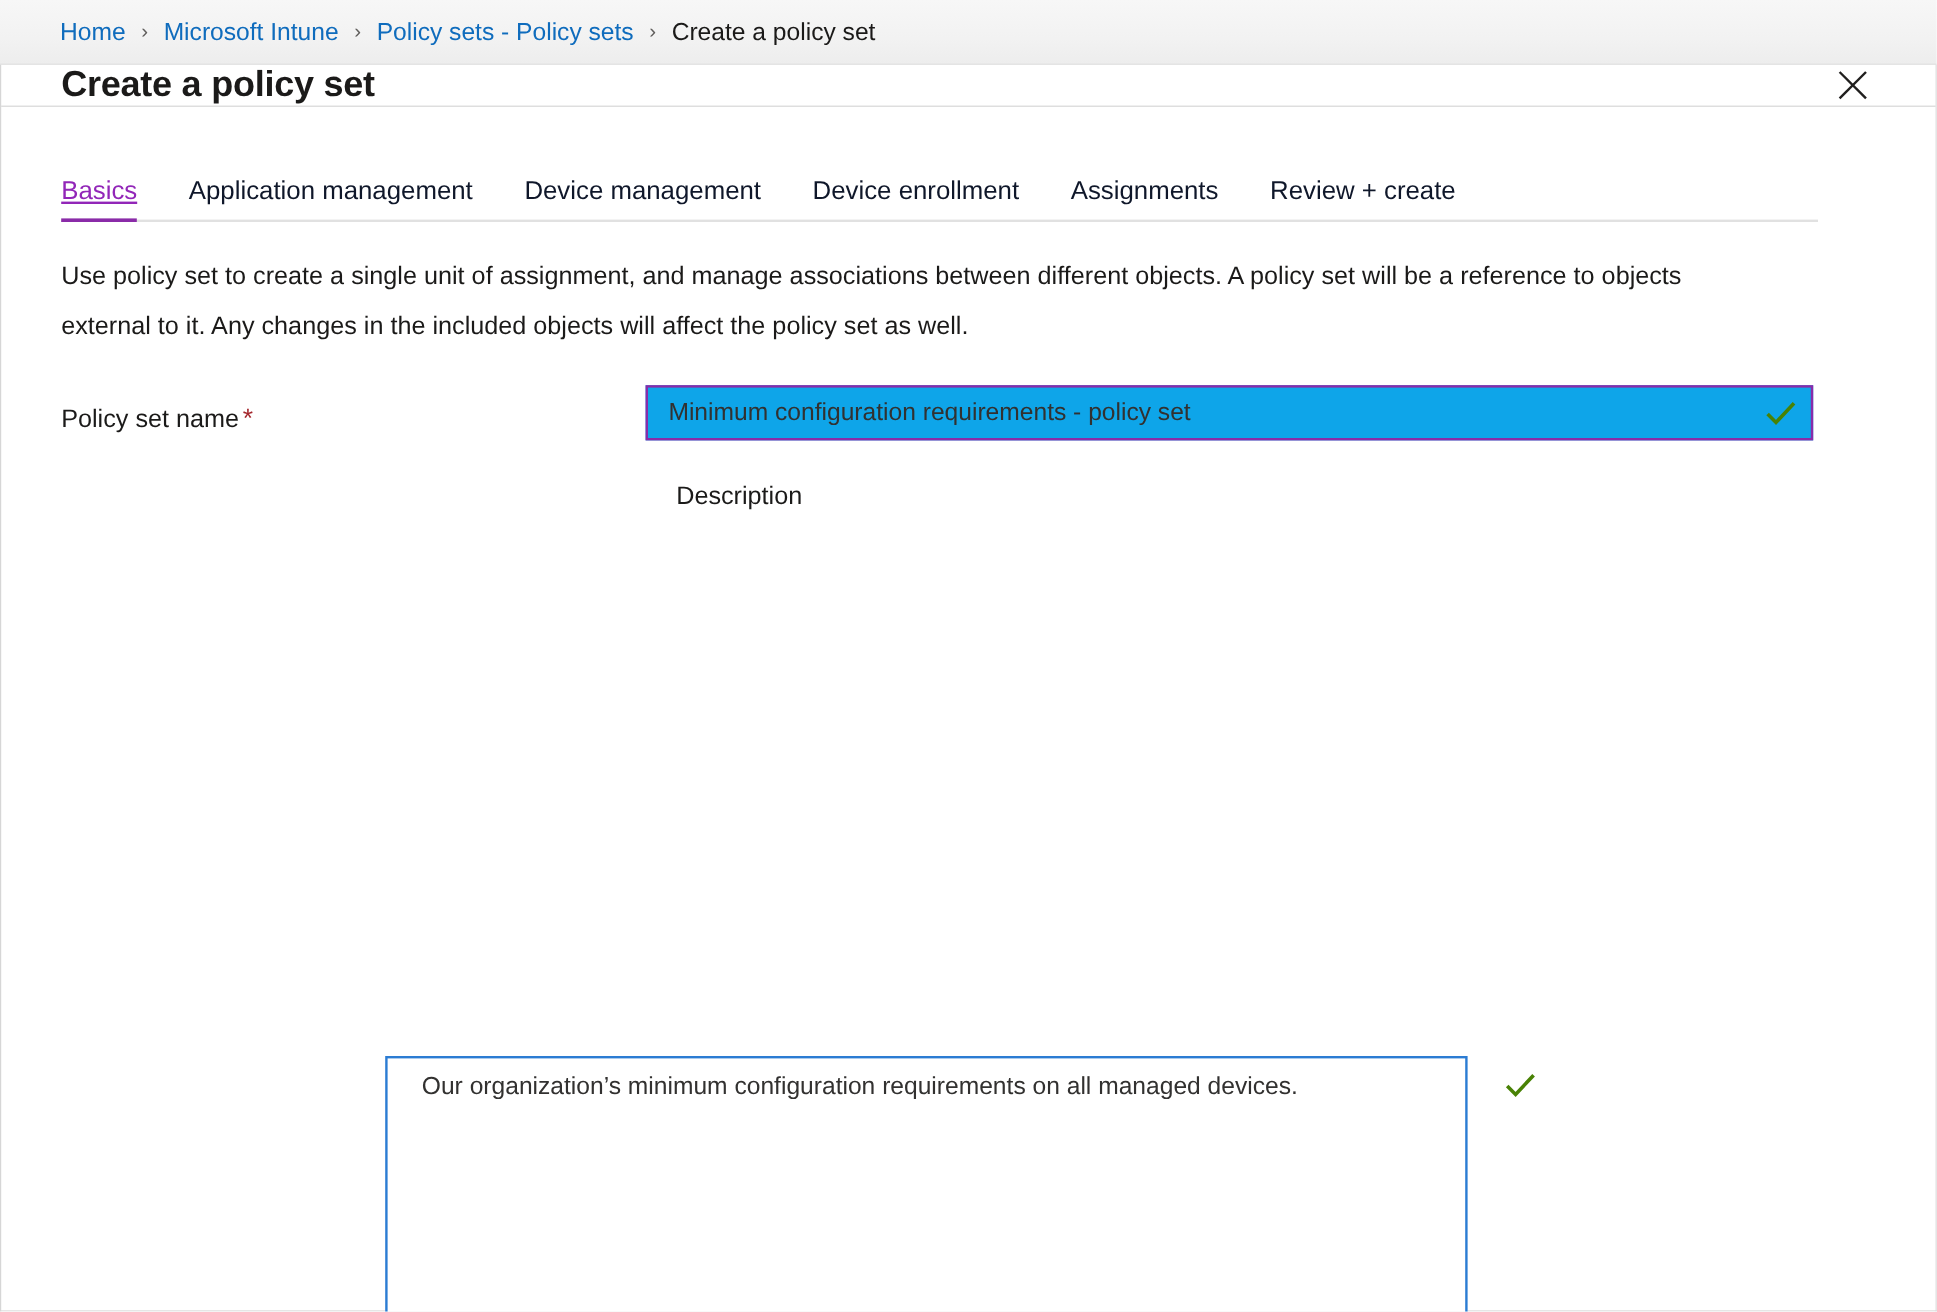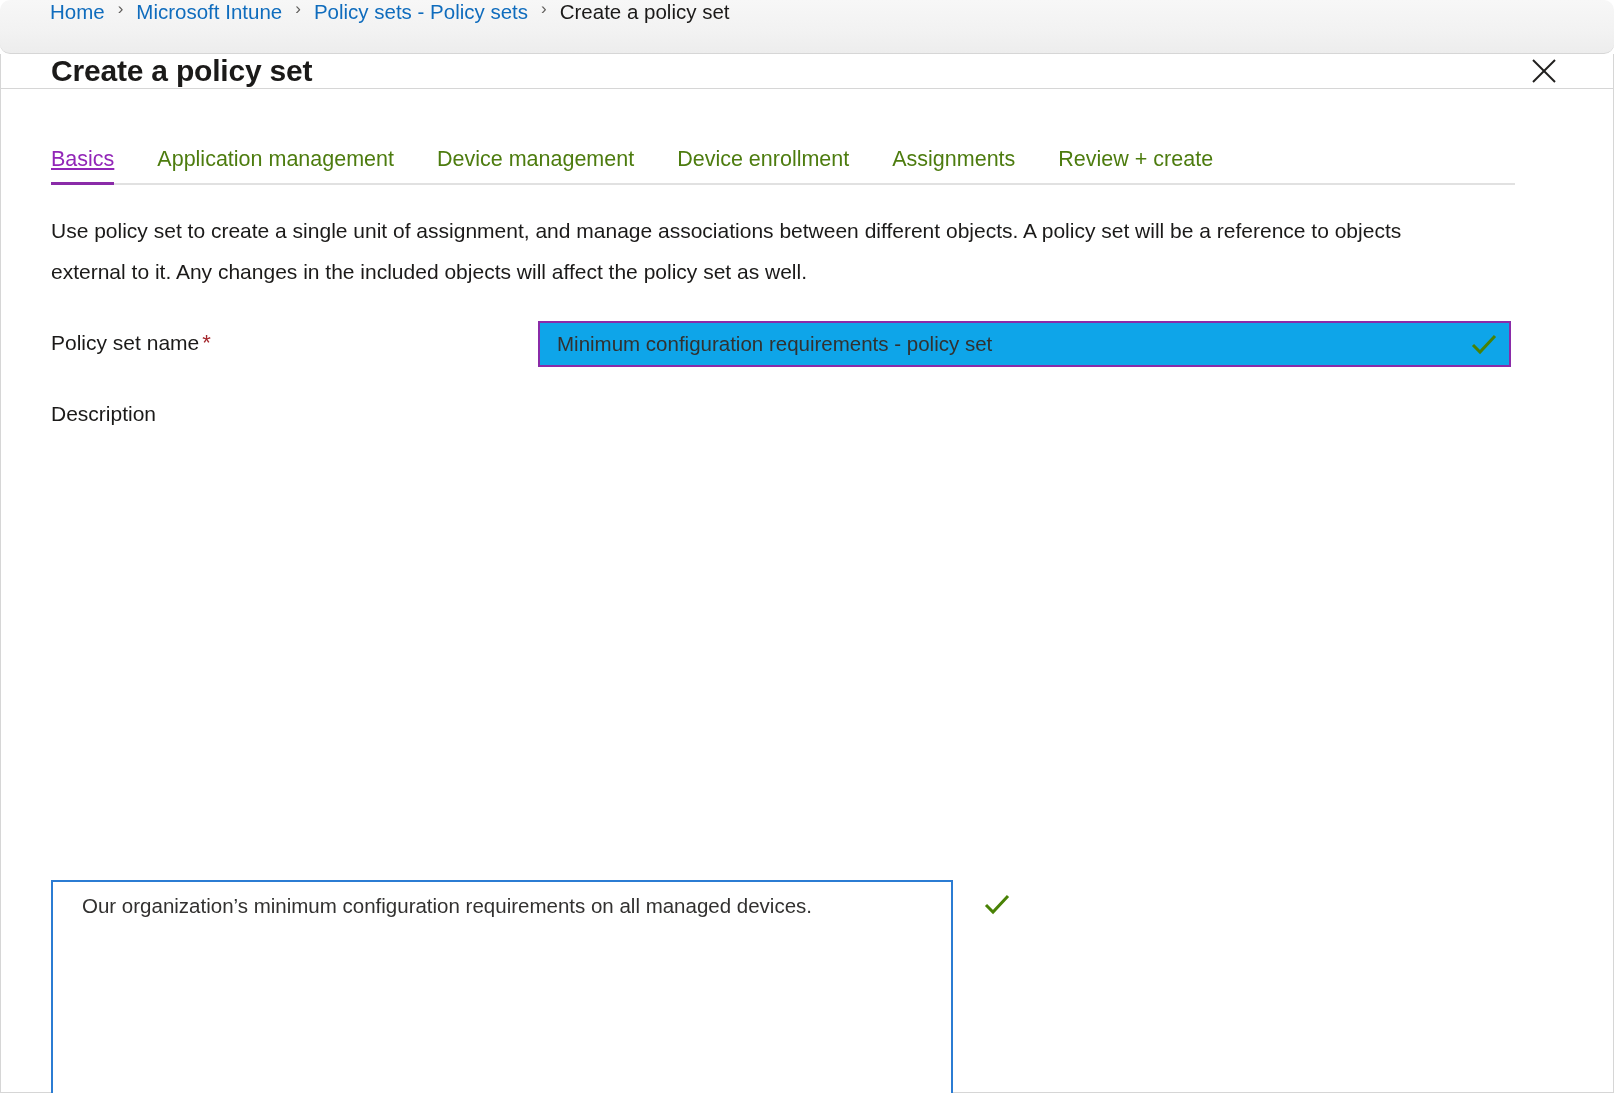--- a/index.html
+++ b/index.html
@@ -14,26 +14,25 @@
     overflow: hidden;
     color: #1b1a19;
     -webkit-font-smoothing: antialiased;
   }
 
   
   .breadcrumb-bar {
     height: 54px;
     box-sizing: border-box;
     display: flex;
-    align-items: flex-start;
+    align-items: center;
     padding-left: 50px;
     background: linear-gradient(to bottom, #f7f7f7 0%, #f2f2f2 60%, #ededed 100%);
     border-bottom: 1px solid #d6d6d6;
     font-size: 20.5px;
-    border-radius: 10px;
   }
   .bc-link {
     color: #0f6cbd;
     cursor: pointer;
     white-space: nowrap;
   }
   .bc-current {
     color: #1b1a19;
     white-space: nowrap;
   }
@@ -105,21 +104,21 @@
     display: flex;
     align-items: flex-end;
     margin-top: 47px;
     position: relative;
     height: 47px;
     border-bottom: 2px solid #e1e1e1;
     width: 1464px;
   }
   .tab {
     font-size: 21.5px;
-    color: #4d7c0f;
+    color: #0f172a;
     cursor: pointer;
     padding: 0 0 11px 0;
     margin-right: 43px;
     white-space: nowrap;
     position: relative;
     background: none;
     border: none;
     font-family: inherit;
   }
   .tab:last-child { margin-right: 0; }
@@ -143,21 +142,21 @@
     margin: 25px 0 0 0;
     font-size: 21px;
     line-height: 41px;
     color: #1b1a19;
     max-width: 1420px;
   }
 
   
   .form-row {
     display: flex;
-    align-items: flex-start;
+    align-items: center;
     margin-top: 29px;
   }
   .form-row.desc-row { margin-top: 26px; flex-direction: column; }
   .field-label {
     width: 487px;
     flex: 0 0 487px;
     font-size: 21px;
     color: #1b1a19;
     padding-top: 9px;
     box-sizing: border-box;

